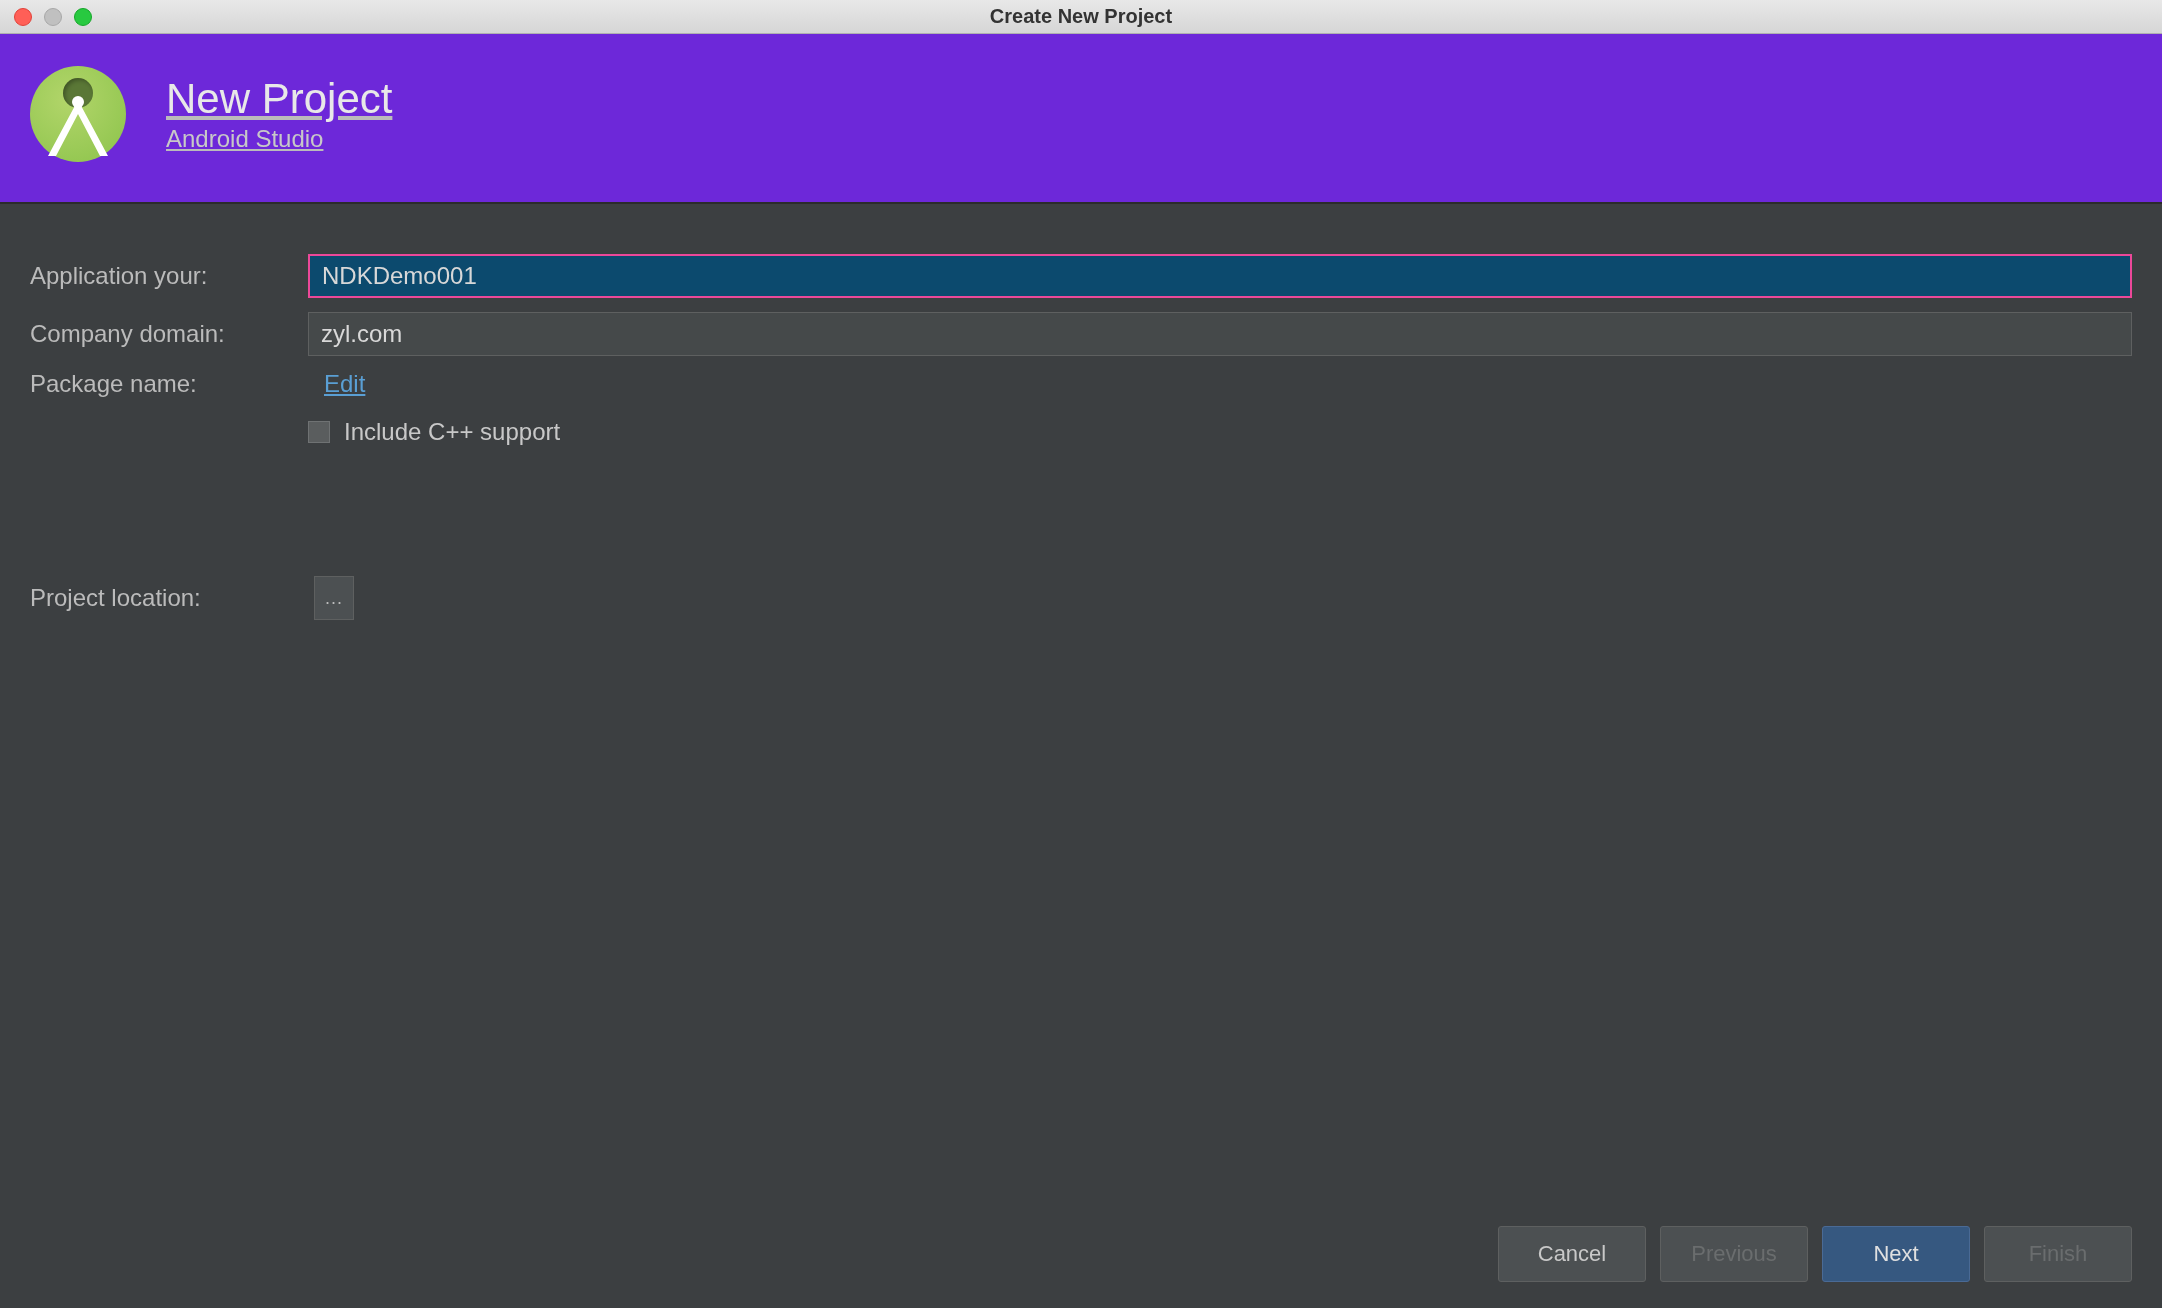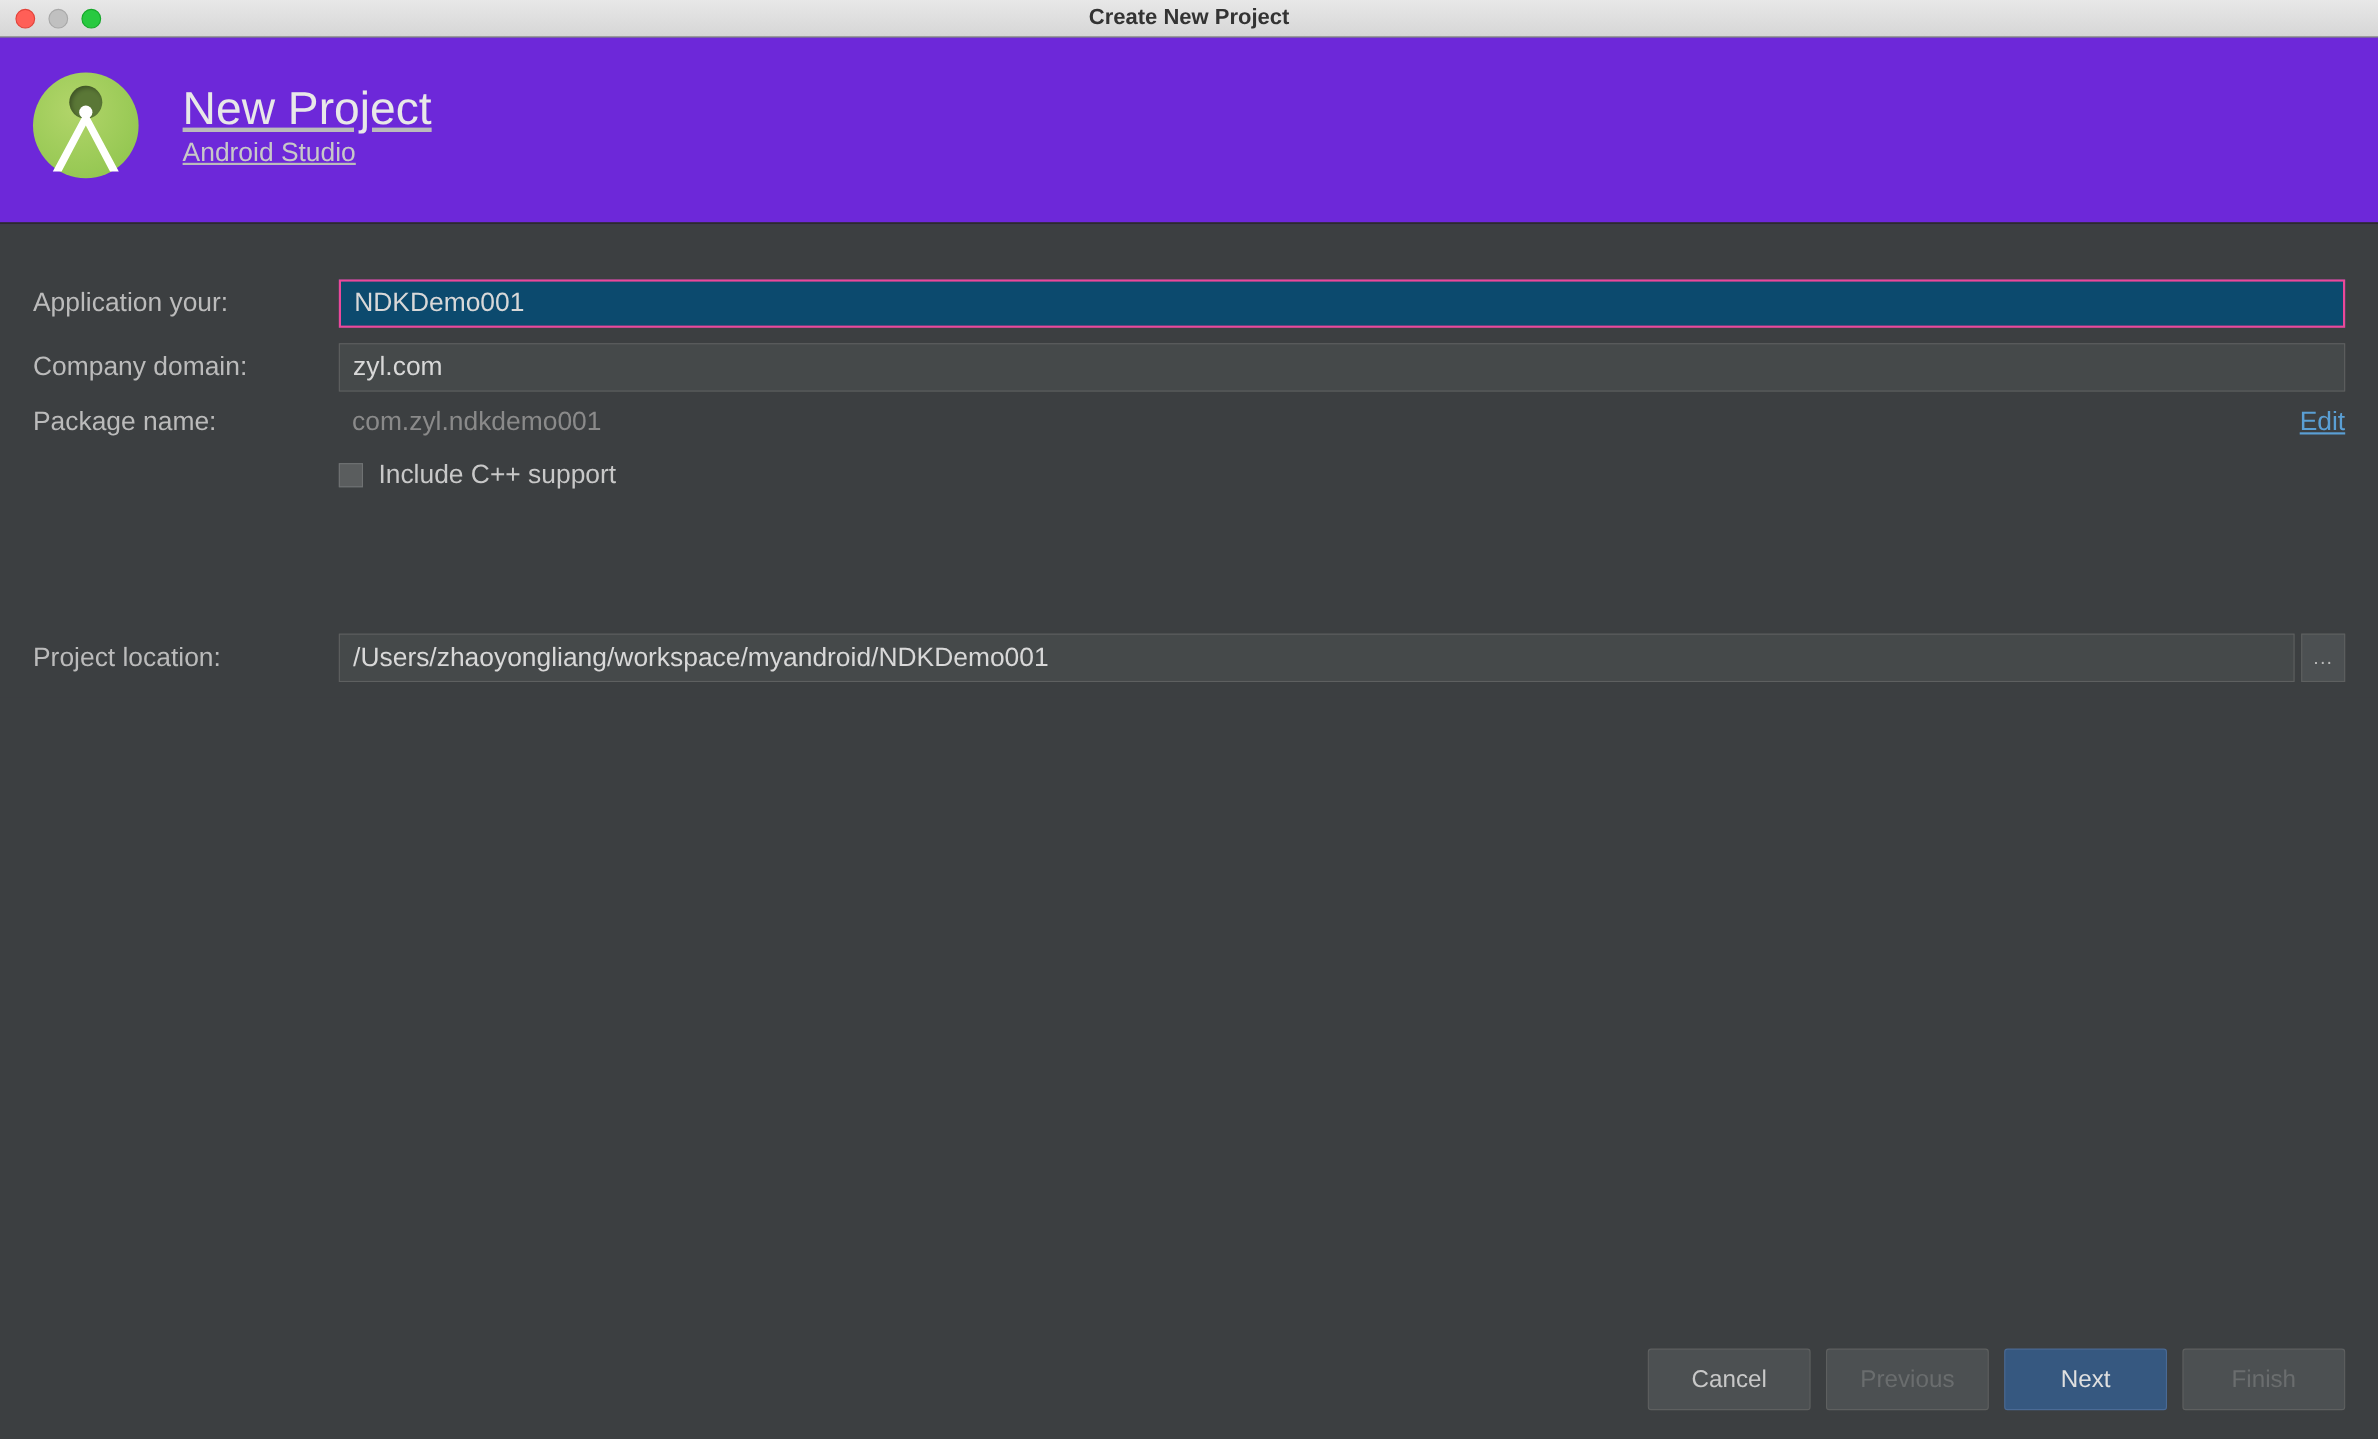--- a/index.html
+++ b/index.html
@@ -249,32 +249,30 @@
       <input type="text" class="text-input focused" value="NDKDemo001" style="">
     </div>
 
     <div class="form-row">
       <div class="form-label">Company domain:</div>
       <input type="text" class="text-input" value="zyl.com" style="">
     </div>
 
     <div class="form-row">
       <div class="form-label">Package name:</div>
-      <div class="readonly-value">com.zyl.ndkdemo001</div>
       <a class="edit-link">Edit</a>
     </div>
 
     <div class="checkbox-row">
       <div class="checkbox"></div>
       <div class="checkbox-label">Include C++ support</div>
     </div>
 
     <div class="form-row location-row">
       <div class="form-label">Project location:</div>
-      <input type="text" class="text-input" value="/Users/zhaoyongliang/workspace/myandroid/NDKDemo001" style="">
       <div class="browse-btn">...</div>
     </div>
 
   </div>
 </div>
 
 <div class="footer">
   <div class="btn">Cancel</div>
   <div class="btn disabled">Previous</div>
   <div class="btn primary">Next</div>

